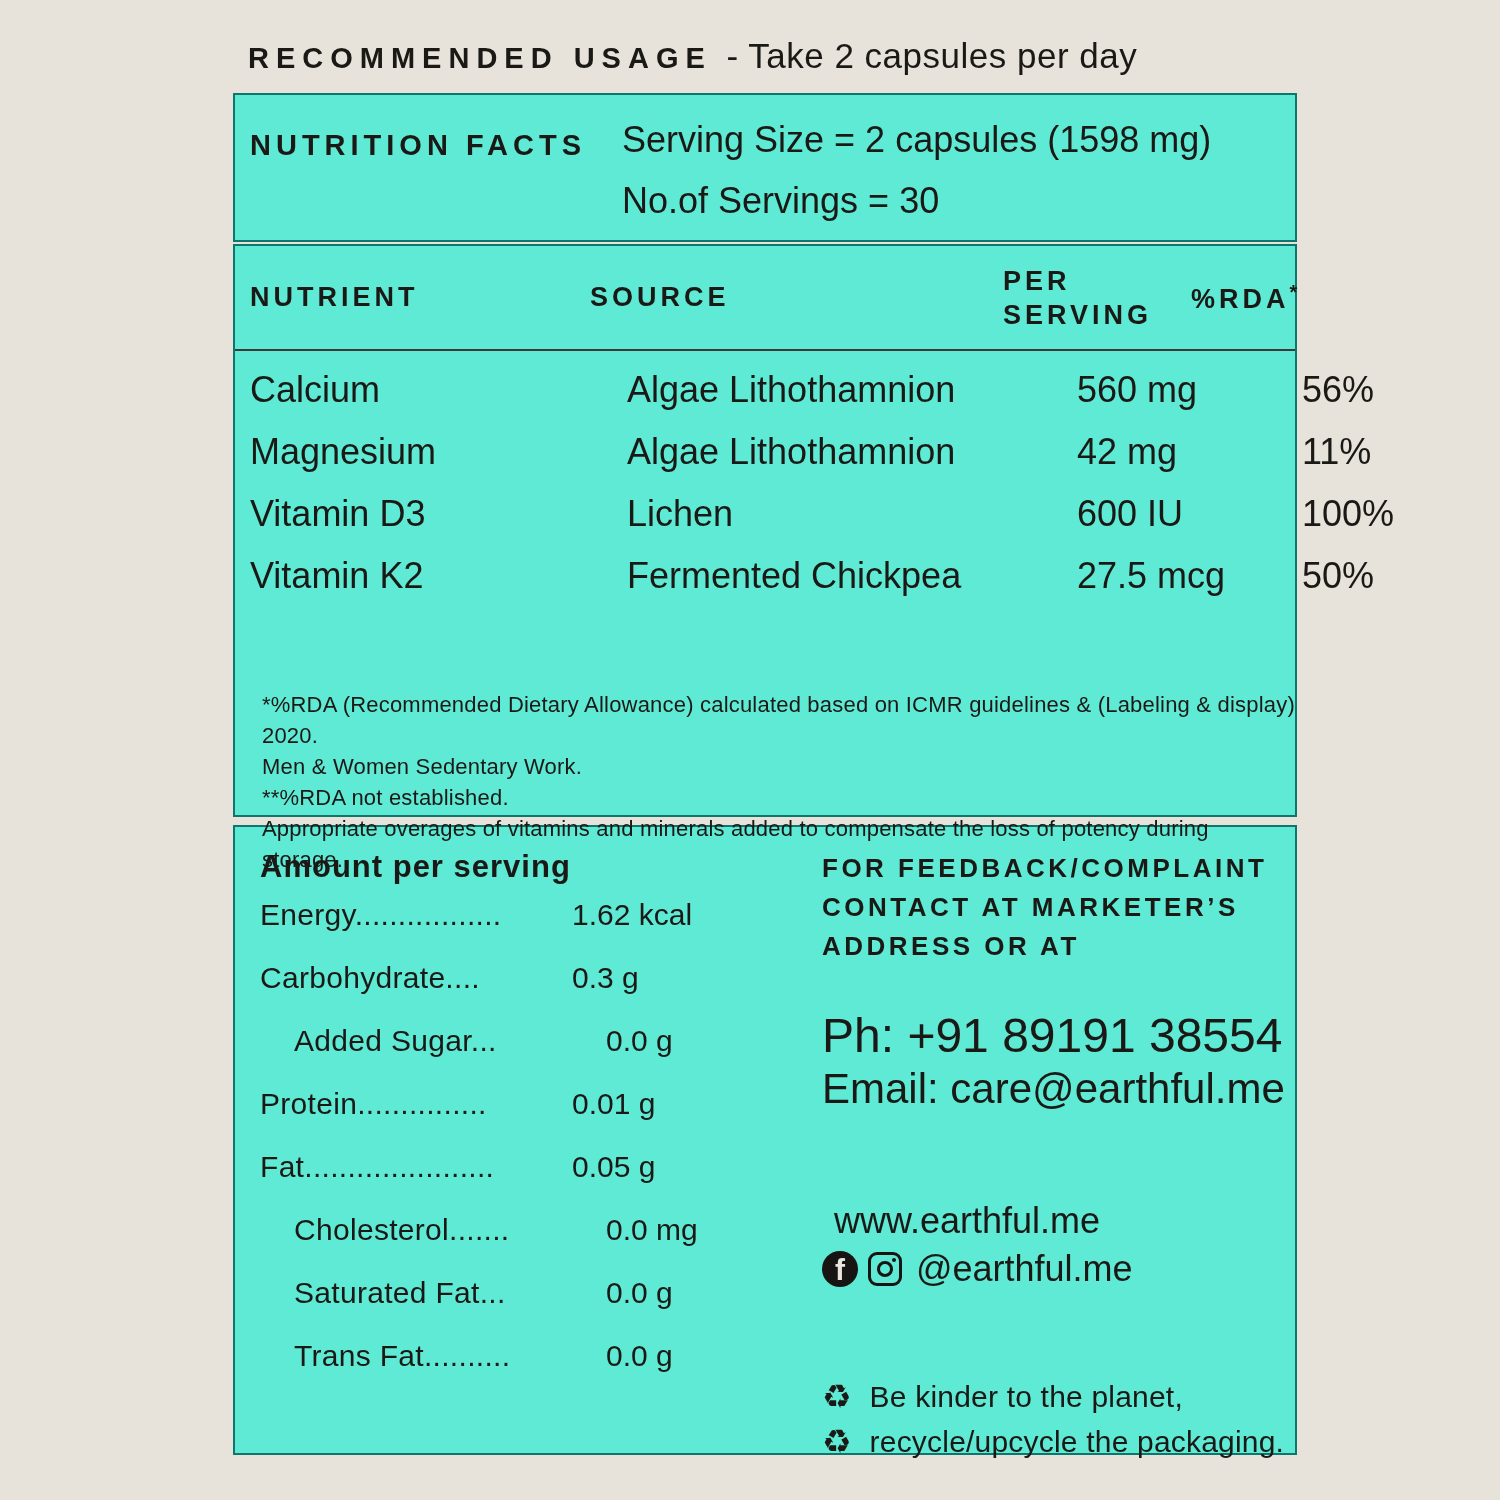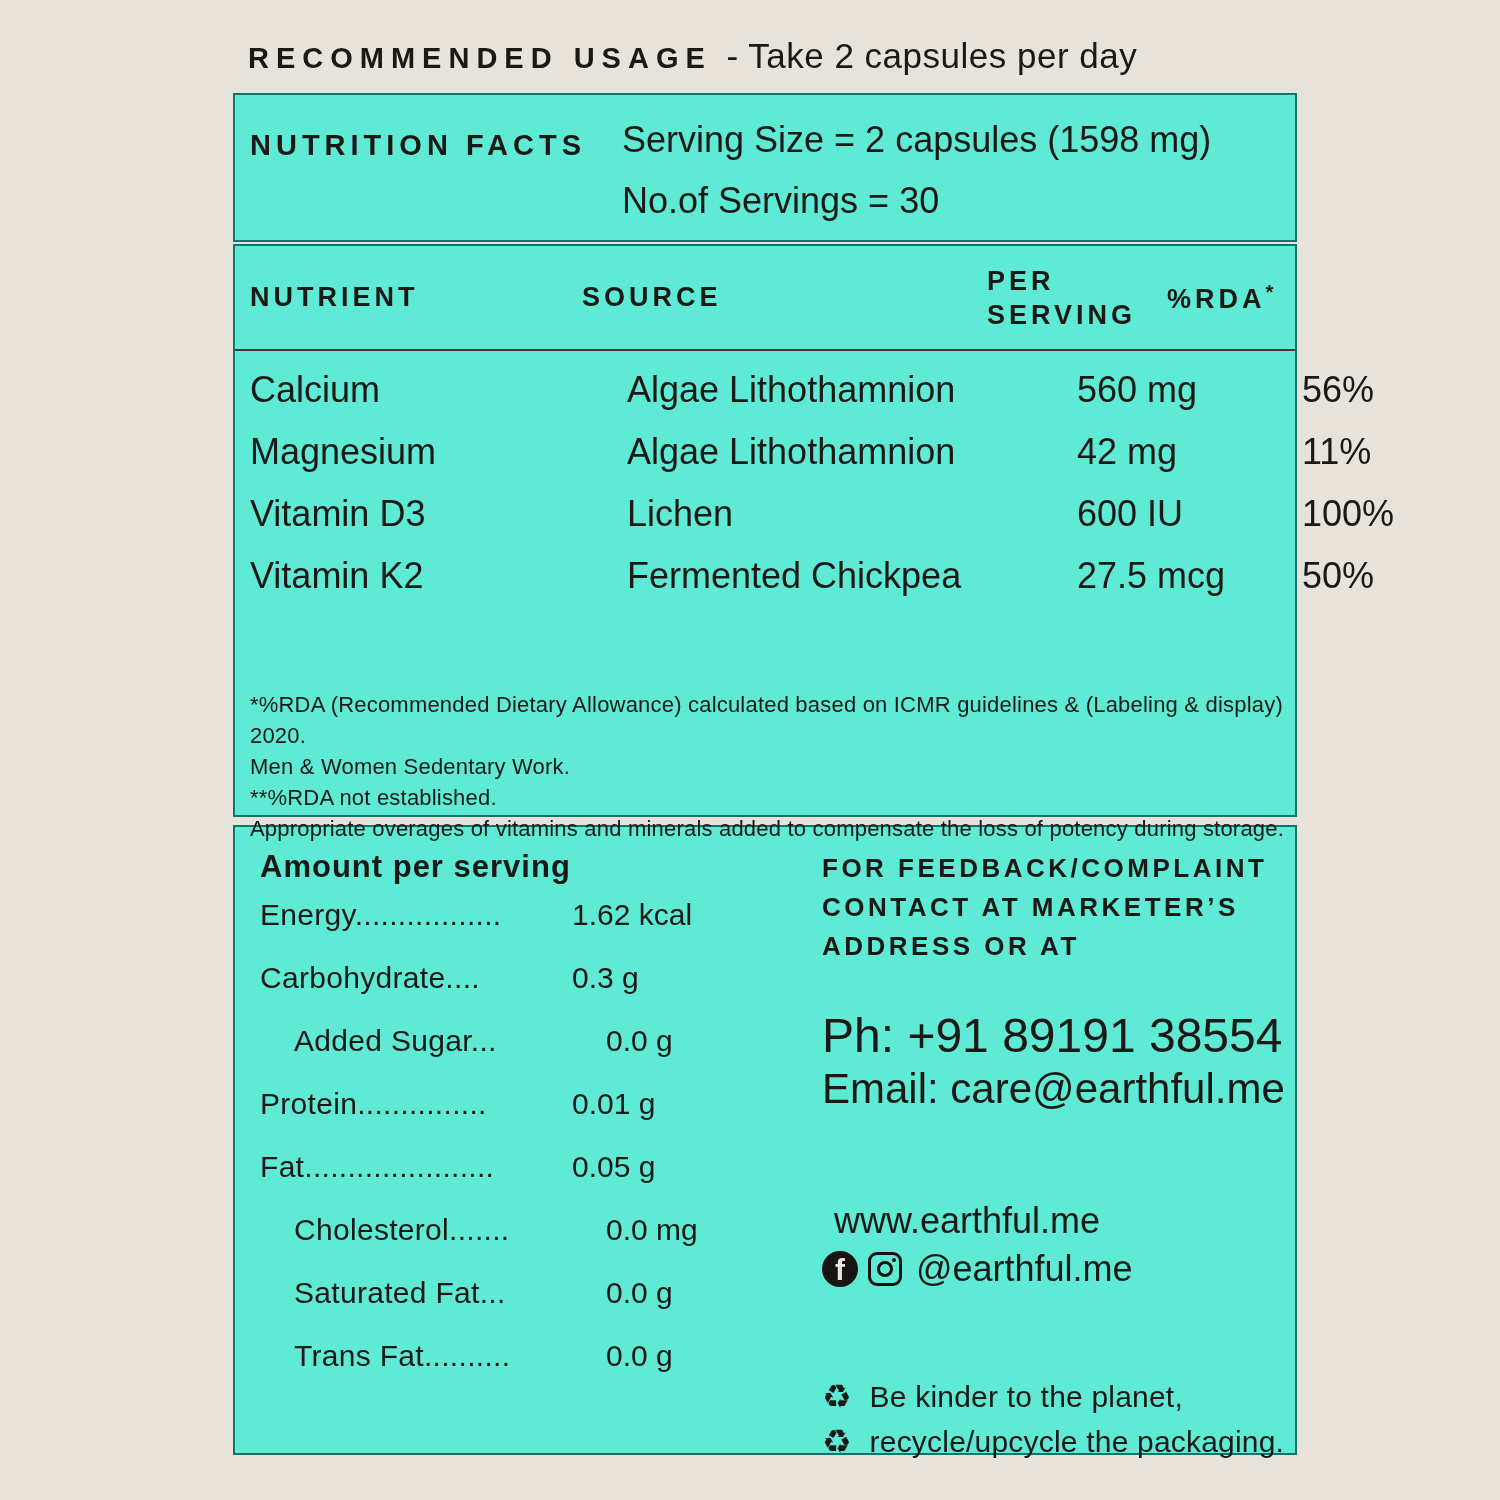--- a/index.html
+++ b/index.html
@@ -27,31 +27,31 @@
   .serving-col { font-size:36px; }
   .serving-col .line1 { }
   .serving-col .line2 { margin-top:19px; }
 
   
   .box2 { margin-top:2px; height:573px; }
   .thead {
     display:grid; grid-template-columns:332px 405px 180px 1fr;
     height:105px; border-bottom:2px solid #3c3a36;
     align-items:center; padding-left:15px;
-    font-weight:bold; font-size:27px; letter-spacing:4px;
+    font-weight:bold; font-size:27px; letter-spacing:4px;gap:8px;
   }
   .thead .two-line { line-height:34px; }
   .rda-mark { font-size:20px; vertical-align:9px; letter-spacing:0; }
   .trows { padding-top:8px; }
   .trow {
     display:grid; grid-template-columns:332px 405px 180px 1fr;
     height:62px; align-items:center; padding-left:15px; font-size:36px;gap:45px;
   }
   .footnotes { margin-top:82px; padding-left:15px; font-size:22px; }
-  .footnotes .fn { line-height:31px; letter-spacing:0.2px; }
+  .footnotes .fn { line-height:31px; letter-spacing:0.2px;margin-left:12px; }
 
   
   .box3 { margin-top:8px; height:630px; display:flex; padding:22px 0 0 25px; }
   .amounts { width:562px; }
   .amounts-title { font-weight:bold; font-size:31px; letter-spacing:1px; }
   .arows { margin-top:13px; }
   .arow { display:grid; grid-template-columns:312px 1fr; height:63px; font-size:30px; }
   .arow.indent { padding-left:34px; }
   .arow .alabel { letter-spacing:0.3px; }
 

